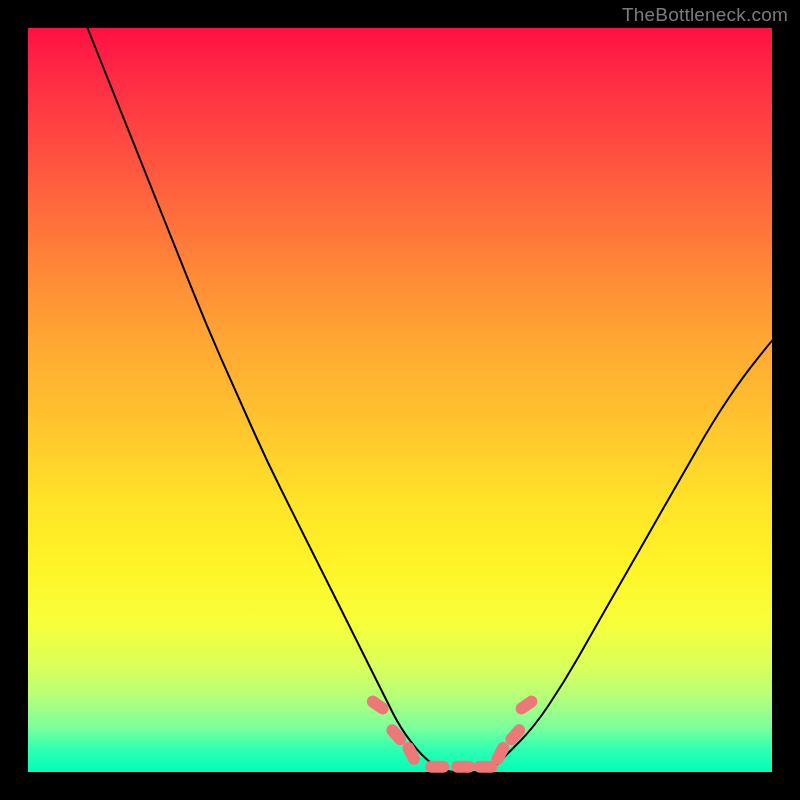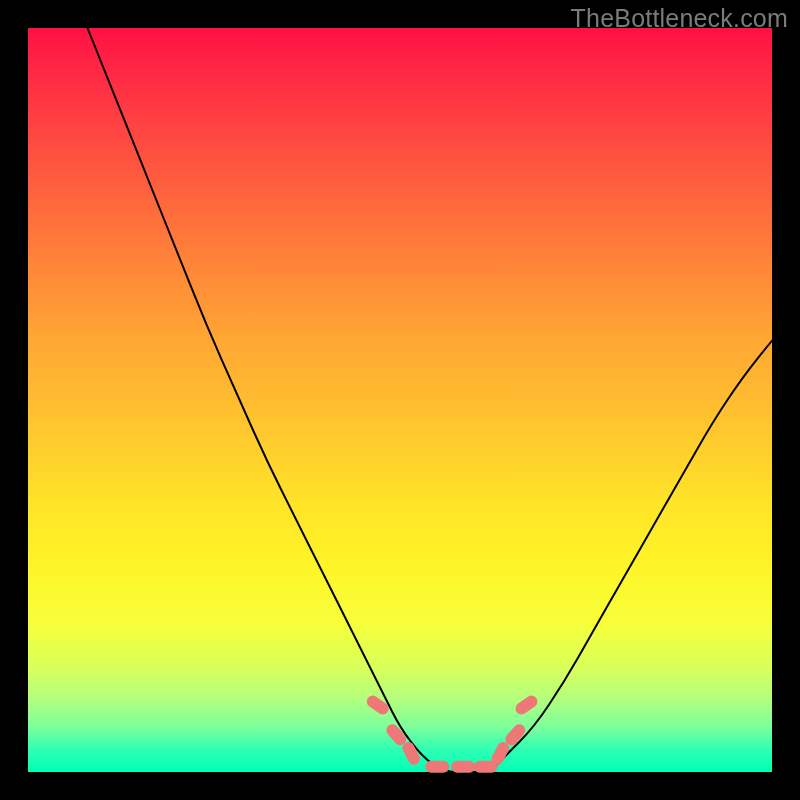--- a/index.html
+++ b/index.html
@@ -46,21 +46,21 @@
     top: 0;
     width: 744px;
     height: 744px;
     overflow: visible;
   }
   .watermark {
     position: absolute;
     top: 4px;
     right: 12px;
     color: #7b7b7b;
-    font-size: 25px;
+    font-size: 19px;
     font-weight: 400;
     letter-spacing: 0.2px;
     user-select: none;
   }
 </style>
 </head>
 <body>
 
 <div class="stage">
   <div class="watermark">TheBottleneck.com</div>

